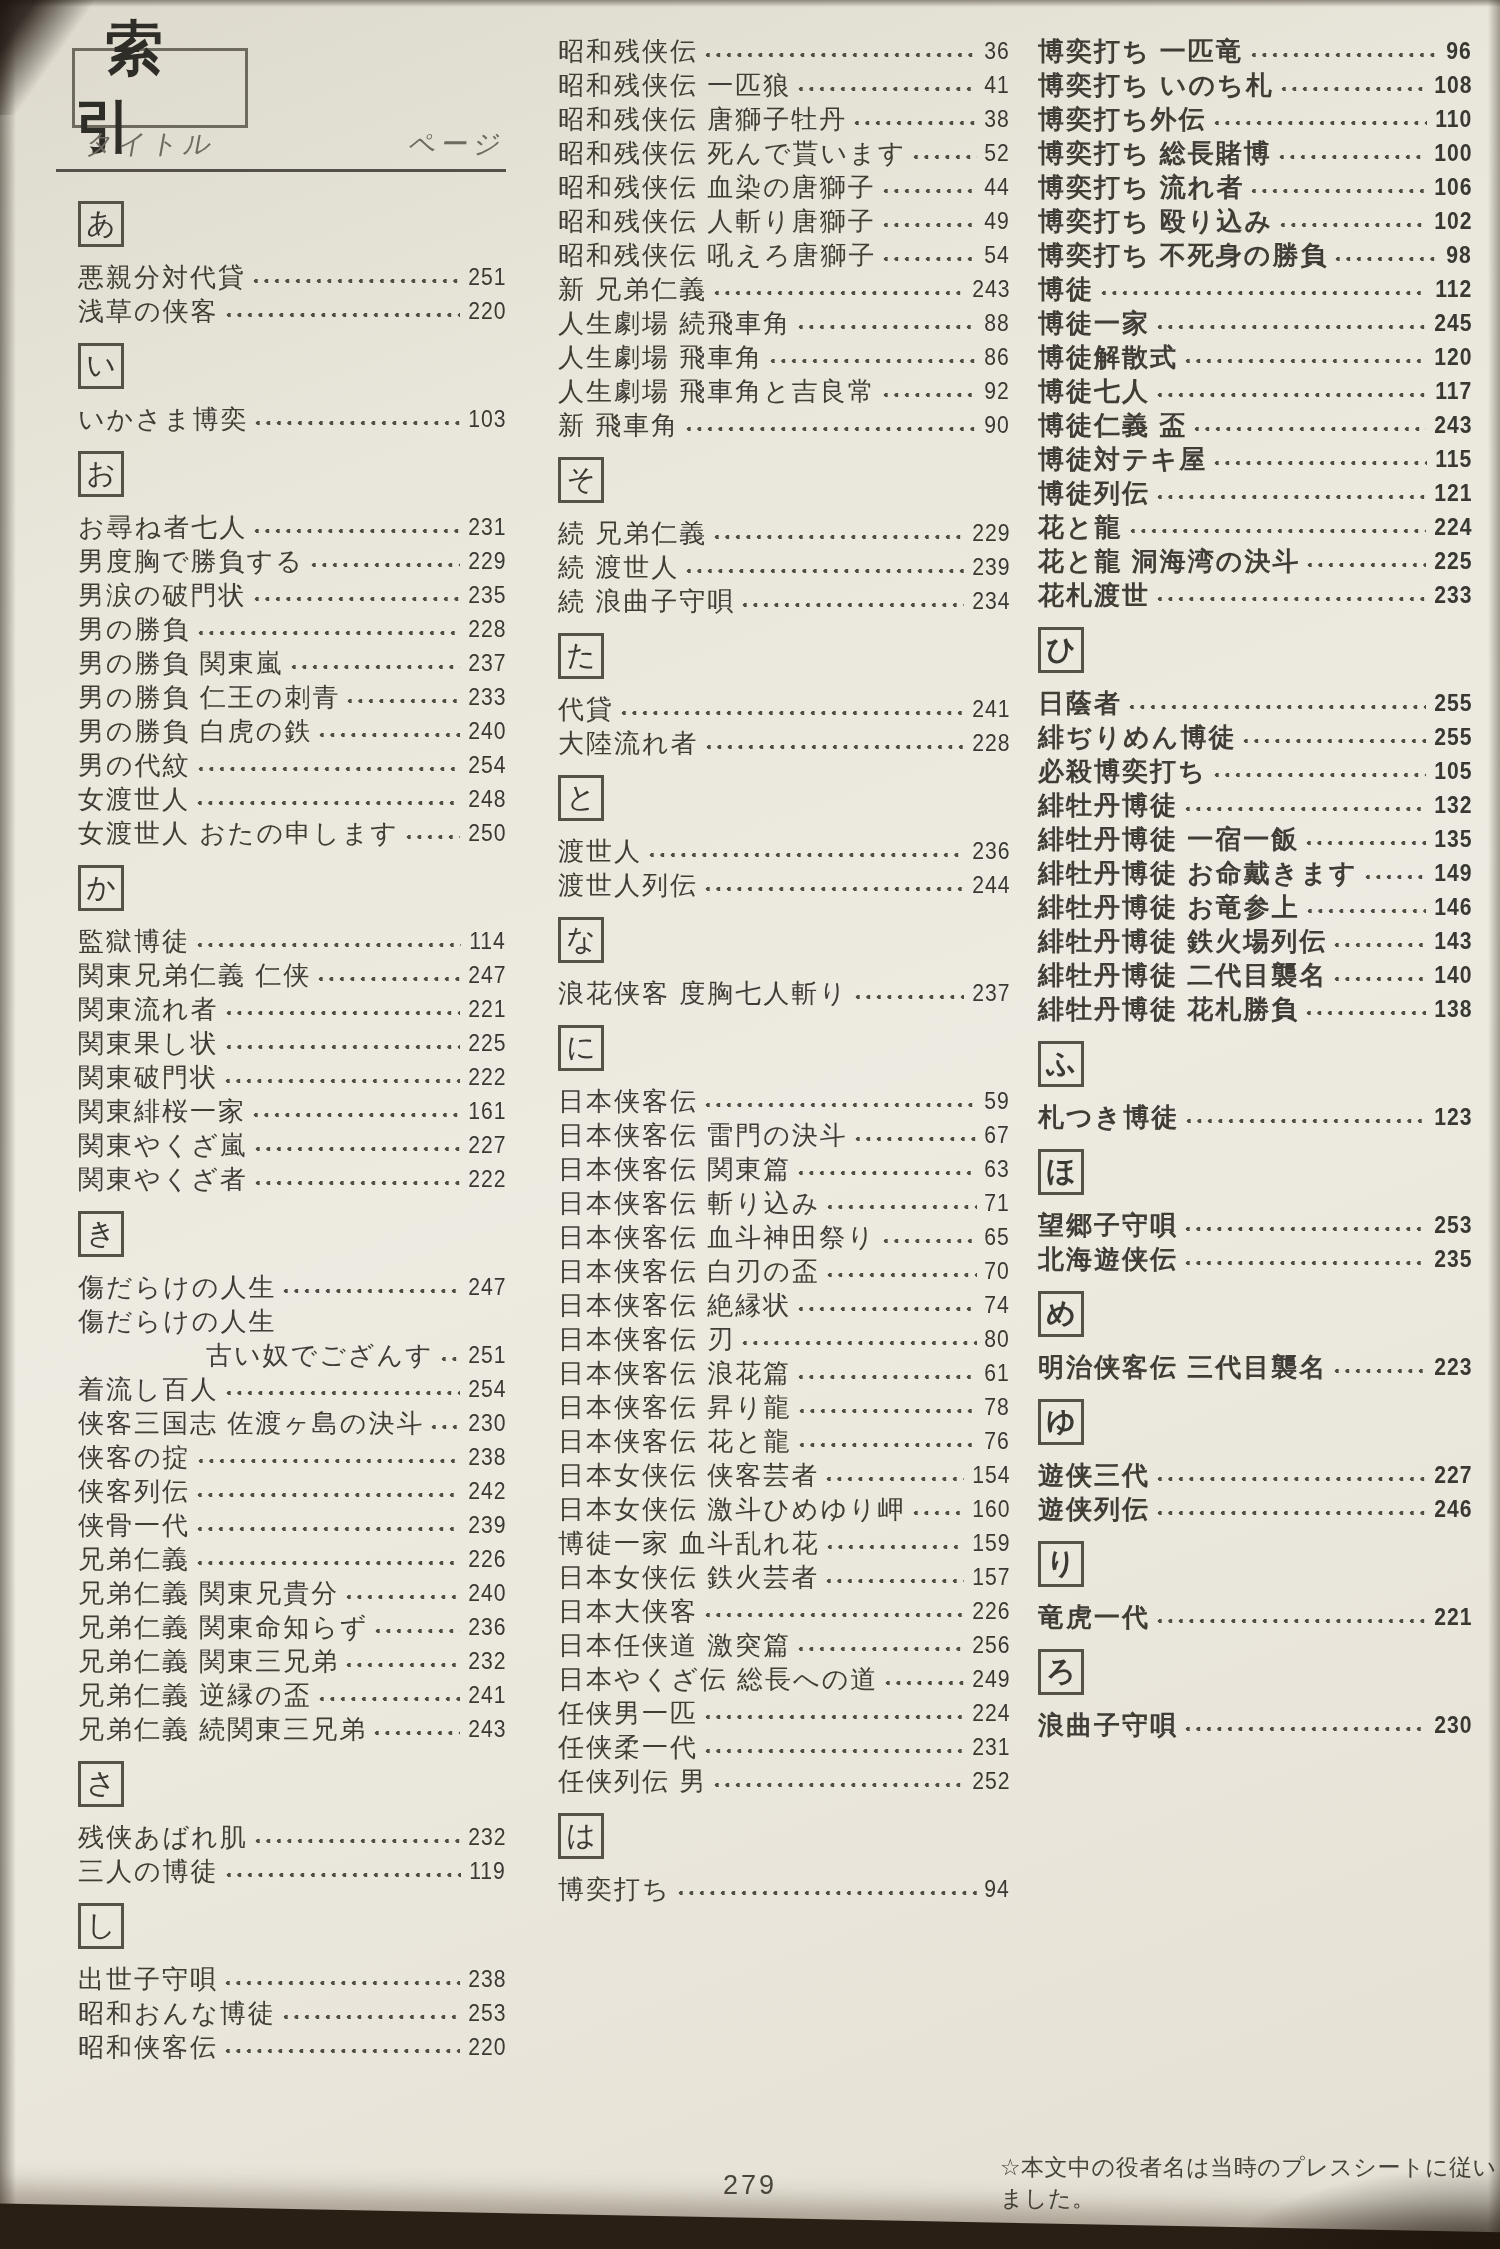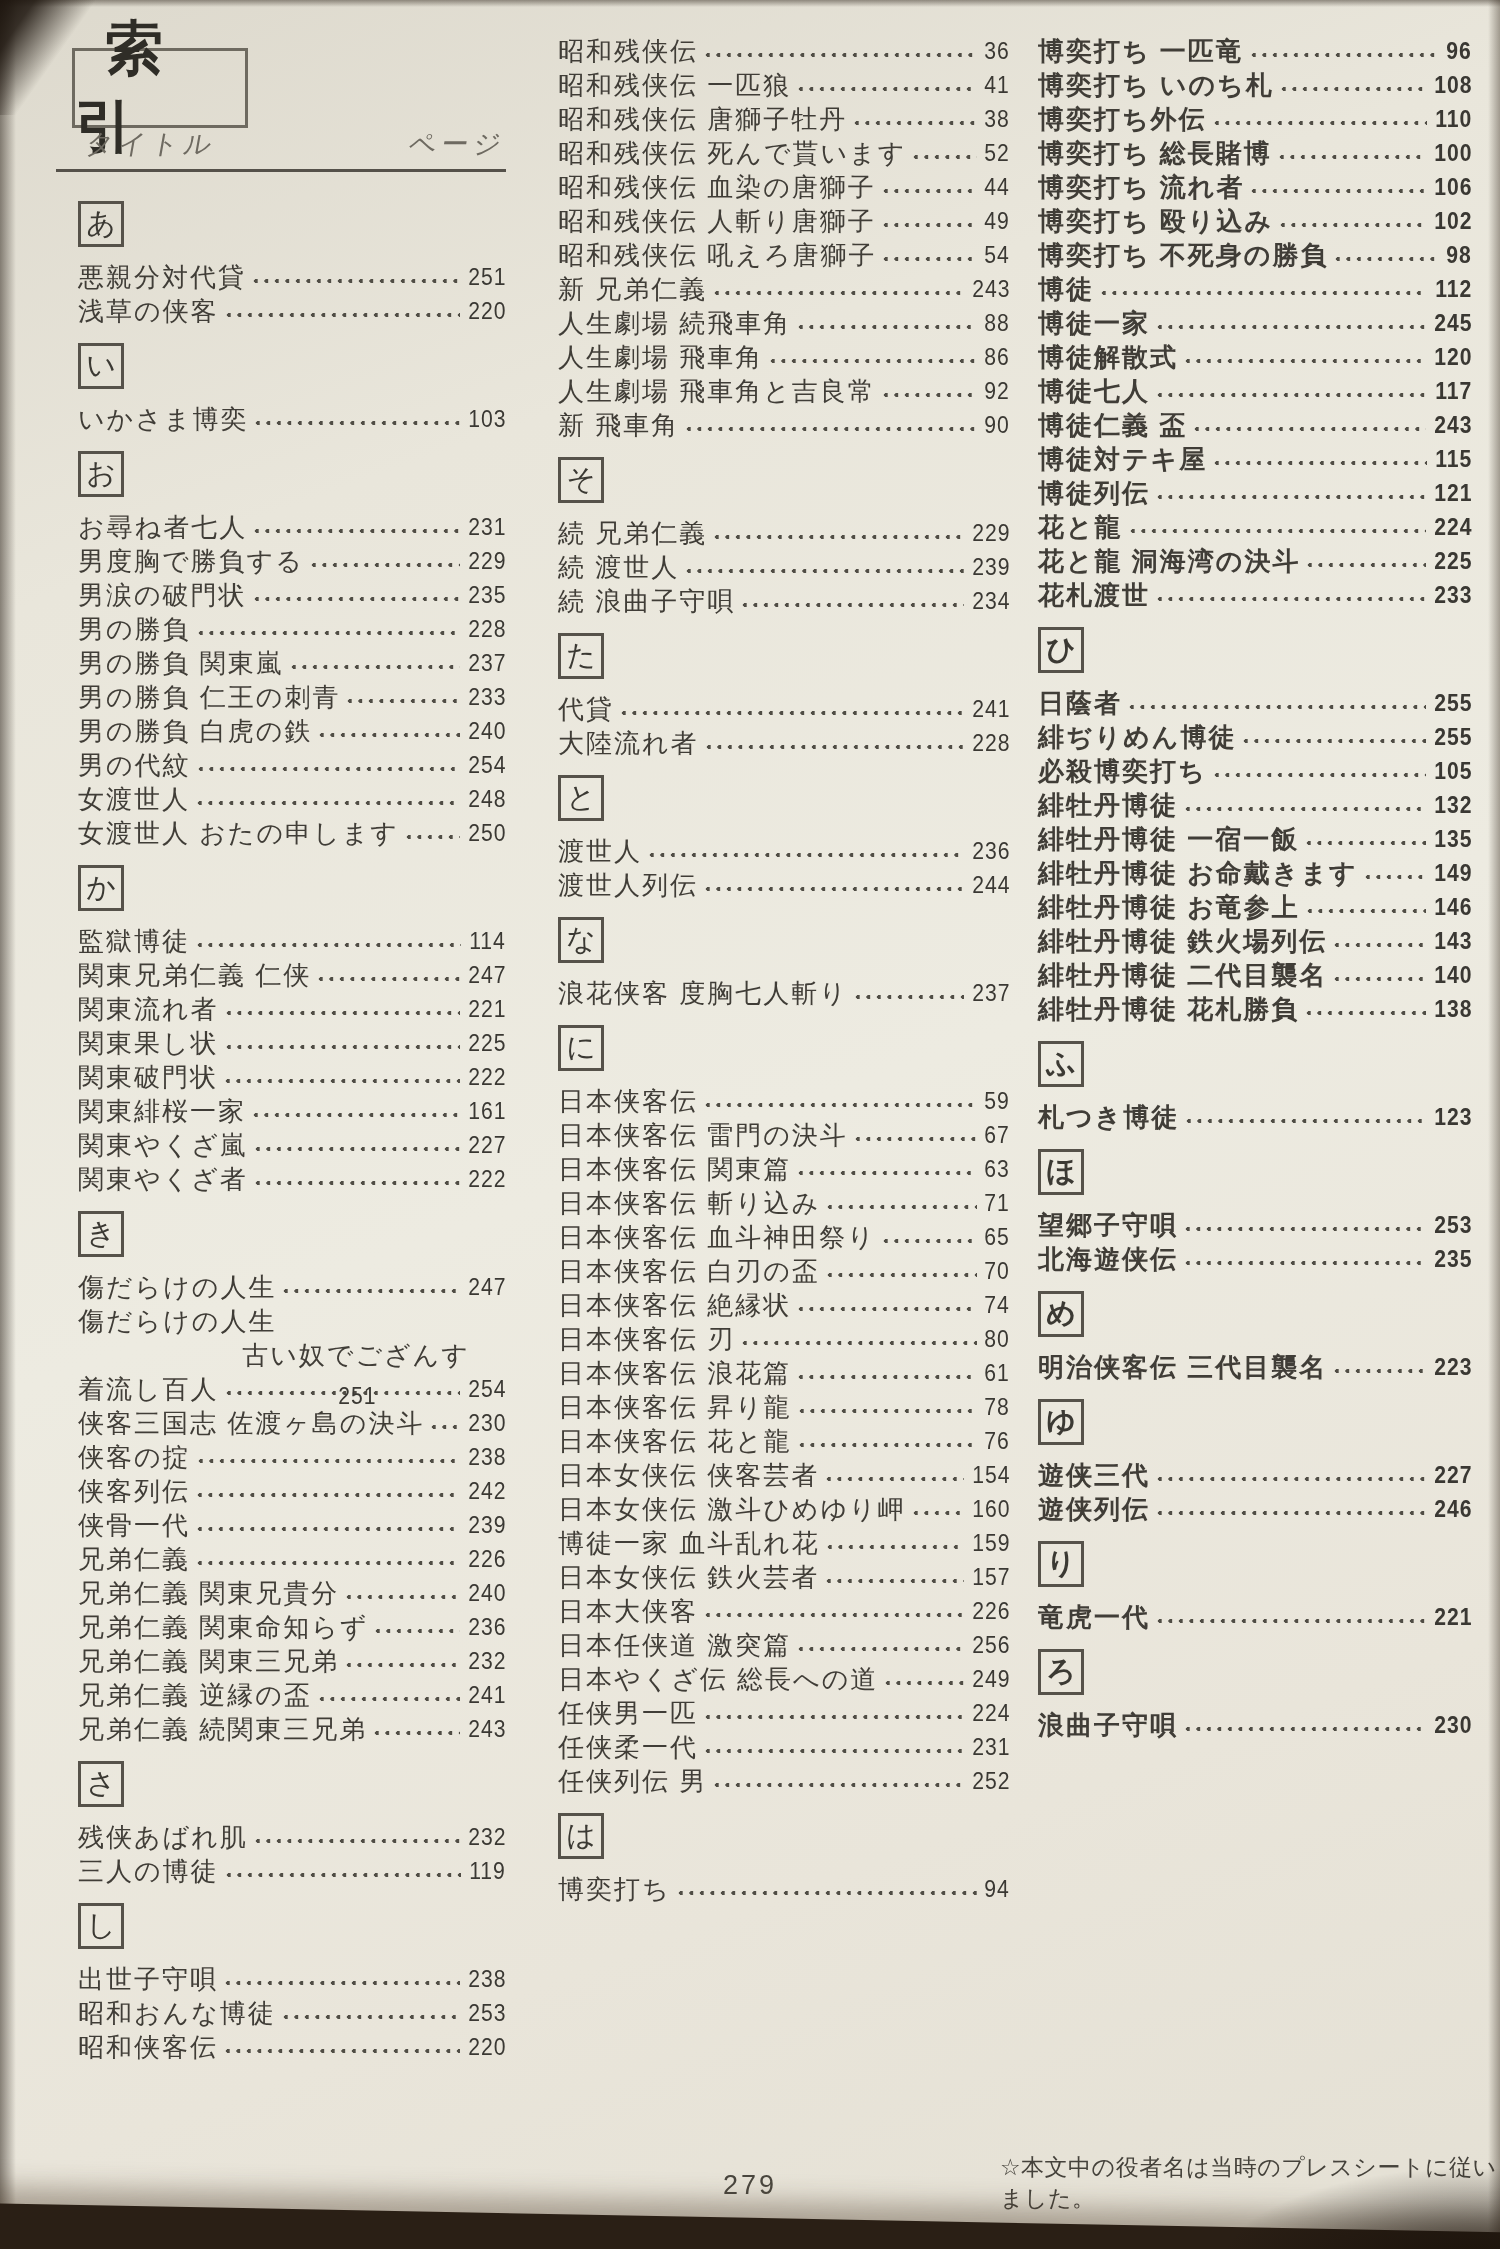--- a/index.html
+++ b/index.html
@@ -45,21 +45,21 @@
   .header-rule{position:absolute;left:56px;top:169px;width:450px;height:3px;background:#55514a;}
 
   
   .index-column{position:absolute;display:block;}
   #col1{left:78px;top:186px;width:428px;}
   #col2{left:558px;top:34px;width:452px;}
   #col3{left:1038px;top:34px;width:434px;font-weight:bold;}
 
   .entry-row{height:34px;display:flex;align-items:center;
     font-size:26px;color:#403d37;letter-spacing:2px;white-space:nowrap;}
-  .entry-row.indent{padding-left:128px;flex-direction:column;}
+  .entry-row.indent{padding-left:128px;}
   .entry-title{white-space:nowrap;}
   .leader{flex:1;align-self:center;height:12px;margin:10px 5px 0 5px;
     background-image:radial-gradient(circle 2.2px at 5px 5px,#504d45 92%,rgba(0,0,0,0));
     background-size:10.5px 12px;background-repeat:repeat-x;}
   .entry-page{font-family:"Liberation Sans","DejaVu Sans",sans-serif;
     font-size:23px;color:#3a3833;letter-spacing:1px;transform:scaleX(.92);transform-origin:right center;}
 
   .section-box{width:46px;height:46px;border:3px solid #56524a;box-sizing:border-box;
     margin:15px 0 13px 0;display:flex;align-items:center;justify-content:center;
     font-size:29px;color:#3b3933;}

